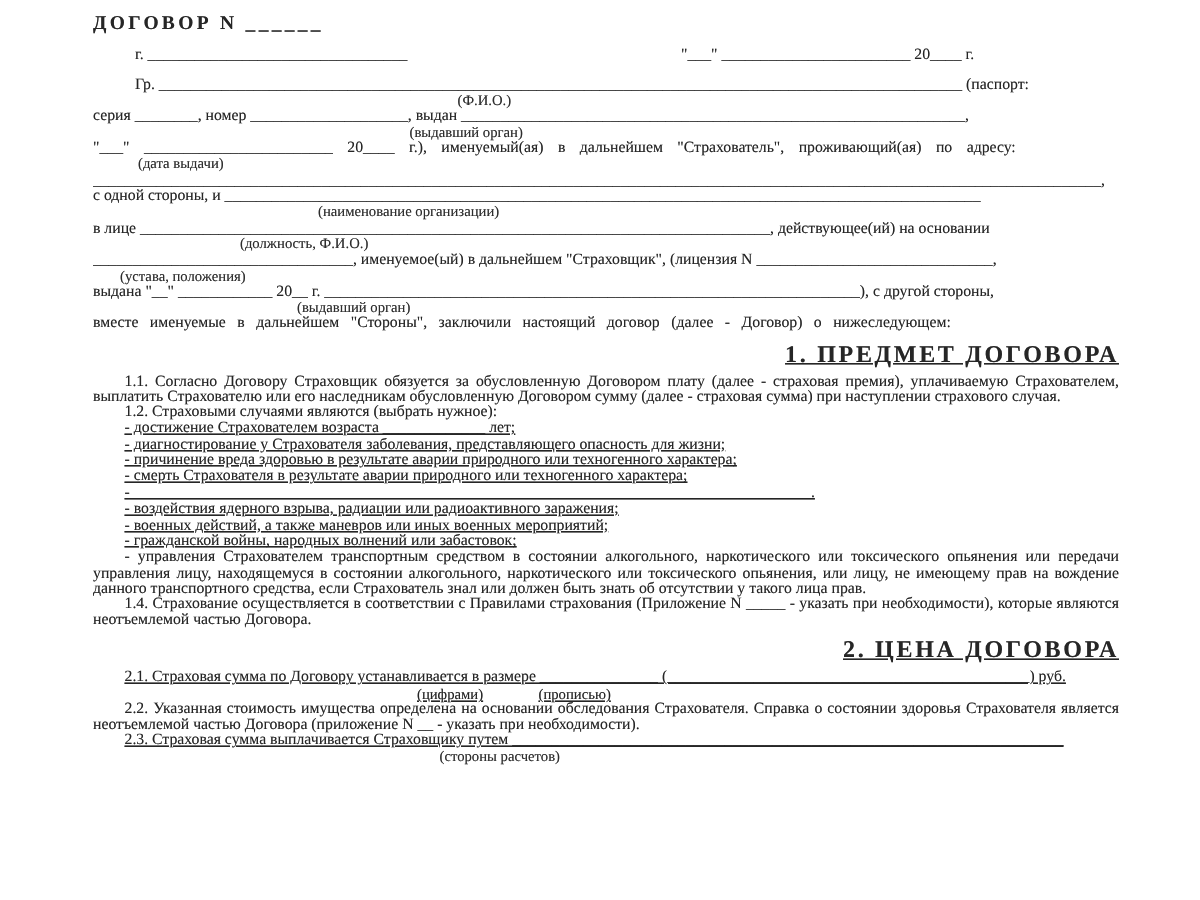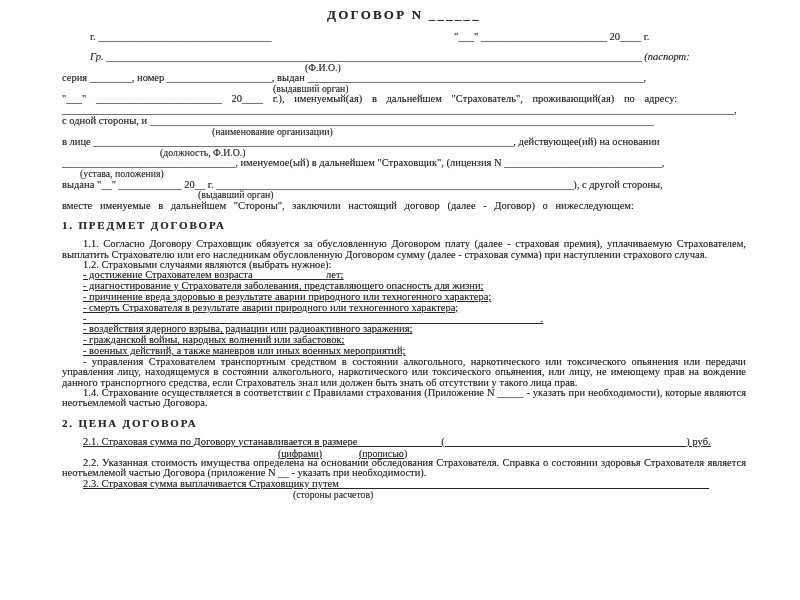--- a/index.html
+++ b/index.html
@@ -5,62 +5,63 @@
   html, body { margin:0; padding:0; }
   body {
     width:800px; height:600px; background:#ffffff; overflow:hidden;
     font-family:"Liberation Serif", serif; color:#262626;
   }
   .page {
     position:absolute; left:62px; top:8px; width:684px;
     text-shadow:0 0 0.4px rgba(60,60,60,0.55);
   }
   .title {
-    text-align:center; font-weight:bold; font-size:13px; line-height:14px;
+    font-weight:bold; font-size:13px; line-height:14px;
     letter-spacing:2.2px; white-space:nowrap;
   }
   .city-row { position:relative; height:12px; margin-top:9px; margin-bottom:9px; }
   .city-row .city { position:absolute; left:28px; top:0; font-size:10.5px; }
   .city-row .date { position:absolute; left:392px; top:0; font-size:10.5px; }
   .line {
     font-size:10.5px; line-height:10.8px; white-space:nowrap; overflow:hidden;
   }
   .cap { font-size:9.8px; line-height:10.4px; color:#2e2e2e; }
   .cap-row { position:relative; height:10.4px; font-size:9.8px; }
   .cap-row span { position:absolute; top:0;text-decoration:underline; }
   .para {
     margin:0; font-size:10.5px; line-height:10.4px;
     text-align:justify; text-indent:21px;
   }
   .para.noindent { text-indent:0; }
   .heading {
-    text-align:left; font-weight:bold; font-size:11px; line-height:13px;
-    letter-spacing:1.8px; margin:8px 0 7px 0; white-space:nowrap;
+    text-align:right; font-weight:bold; font-size:16px; line-height:13px;
+    letter-spacing:1.8px; margin:8px 0 7px 0; white-space:nowrap;text-decoration:underline;
   }
   .ind { padding-left:21px;text-decoration:underline; }
 </style>
 </head>
 <body>
 
 <div class="page">
 
   <div class="title">ДОГОВОР N ______</div>
 
   <div class="city-row">
     <span class="city">г. _________________________________</span>
     <span class="date">"___" ________________________ 20____ г.</span>
   </div>
 
-  <div class="line" style="padding-left:28px; margin-top:6px;font-style:italic;">Гр. ______________________________________________________________________________________________________ (паспорт:</div>
+  <div class="line" style="padding-left:28px; margin-top:6px;">Гр. ______________________________________________________________________________________________________ (паспорт:</div>
   <div class="line cap" style="padding-left:243px">(Ф.И.О.)</div>
 
   <div class="line">серия ________, номер ____________________, выдан ________________________________________________________________,</div>
   <div class="line cap" style="padding-left:211px">(выдавший орган)</div>
 
   <div class="line" style="word-spacing:7px">"___" ________________________ 20____ г.), именуемый(ая) в дальнейшем "Страхователь", проживающий(ая) по адресу:</div>
+  <div class="line cap" style="padding-left:30px">(дата выдачи)</div>
 
   <div class="line">________________________________________________________________________________________________________________________________,</div>
 
   <div class="line">с одной стороны, и ________________________________________________________________________________________________</div>
   <div class="line cap" style="padding-left:150px">(наименование организации)</div>
 
   <div class="line">в лице ________________________________________________________________________________, действующее(ий) на основании</div>
   <div class="line cap" style="padding-left:98px">(должность, Ф.И.О.)</div>
 
   <div class="line">_________________________________, именуемое(ый) в дальнейшем "Страховщик", (лицензия N ______________________________,</div>
@@ -74,22 +75,22 @@
   <div class="heading">1. ПРЕДМЕТ ДОГОВОРА</div>
 
   <p class="para">1.1. Согласно Договору Страховщик обязуется за обусловленную Договором плату (далее - страховая премия), уплачиваемую Страхователем, выплатить Страхователю или его наследникам обусловленную Договором сумму (далее - страховая сумма) при наступлении страхового случая.</p>
   <p class="para">1.2. Страховыми случаями являются (выбрать нужное):</p>
   <div class="line ind">- достижение Страхователем возраста _____________ лет;</div>
   <div class="line ind">- диагностирование у Страхователя заболевания, представляющего опасность для жизни;</div>
   <div class="line ind">- причинение вреда здоровью в результате аварии природного или техногенного характера;</div>
   <div class="line ind">- смерть Страхователя в результате аварии природного или техногенного характера;</div>
   <div class="line ind">- ______________________________________________________________________________________.</div>
   <div class="line ind">- воздействия ядерного взрыва, радиации или радиоактивного заражения;</div>
+  <div class="line ind">- военных действий, а также маневров или иных военных мероприятий;</div>
   <div class="line ind">- гражданской войны, народных волнений или забастовок;</div>
-  <div class="line ind">- военных действий, а также маневров или иных военных мероприятий;</div>
   <p class="para">- управления Страхователем транспортным средством в состоянии алкогольного, наркотического или токсического опьянения или передачи управления лицу, находящемуся в состоянии алкогольного, наркотического или токсического опьянения, или лицу, не имеющему прав на вождение данного транспортного средства, если Страхователь знал или должен быть знать об отсутствии у такого лица прав.</p>
   <p class="para">1.4. Страхование осуществляется в соответствии с Правилами страхования (Приложение N _____ - указать при необходимости), которые являются неотъемлемой частью Договора.</p>
 
   <div class="heading">2. ЦЕНА ДОГОВОРА</div>
 
   <div class="line ind">2.1. Страховая сумма по Договору устанавливается в размере _______________ (______________________________________________) руб.</div>
   <div class="cap-row">
     <span style="left:216px">(цифрами)</span>
     <span style="left:297px">(прописью)</span>
   </div>

